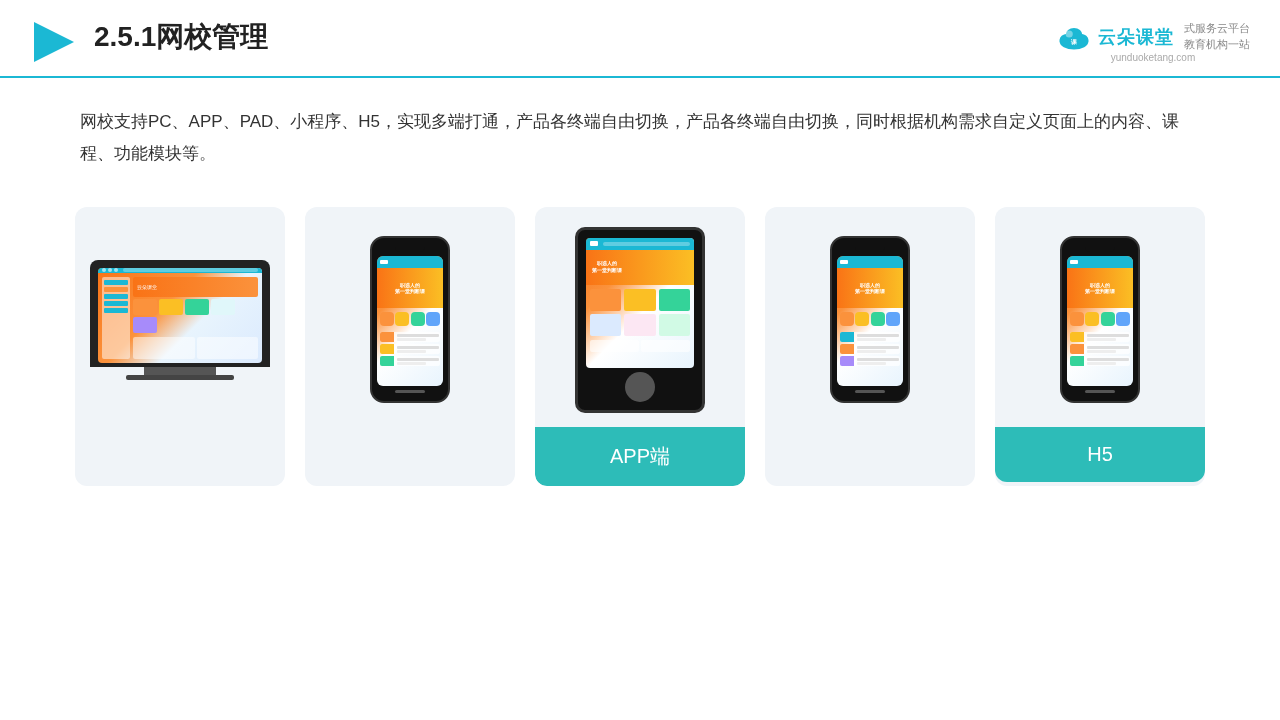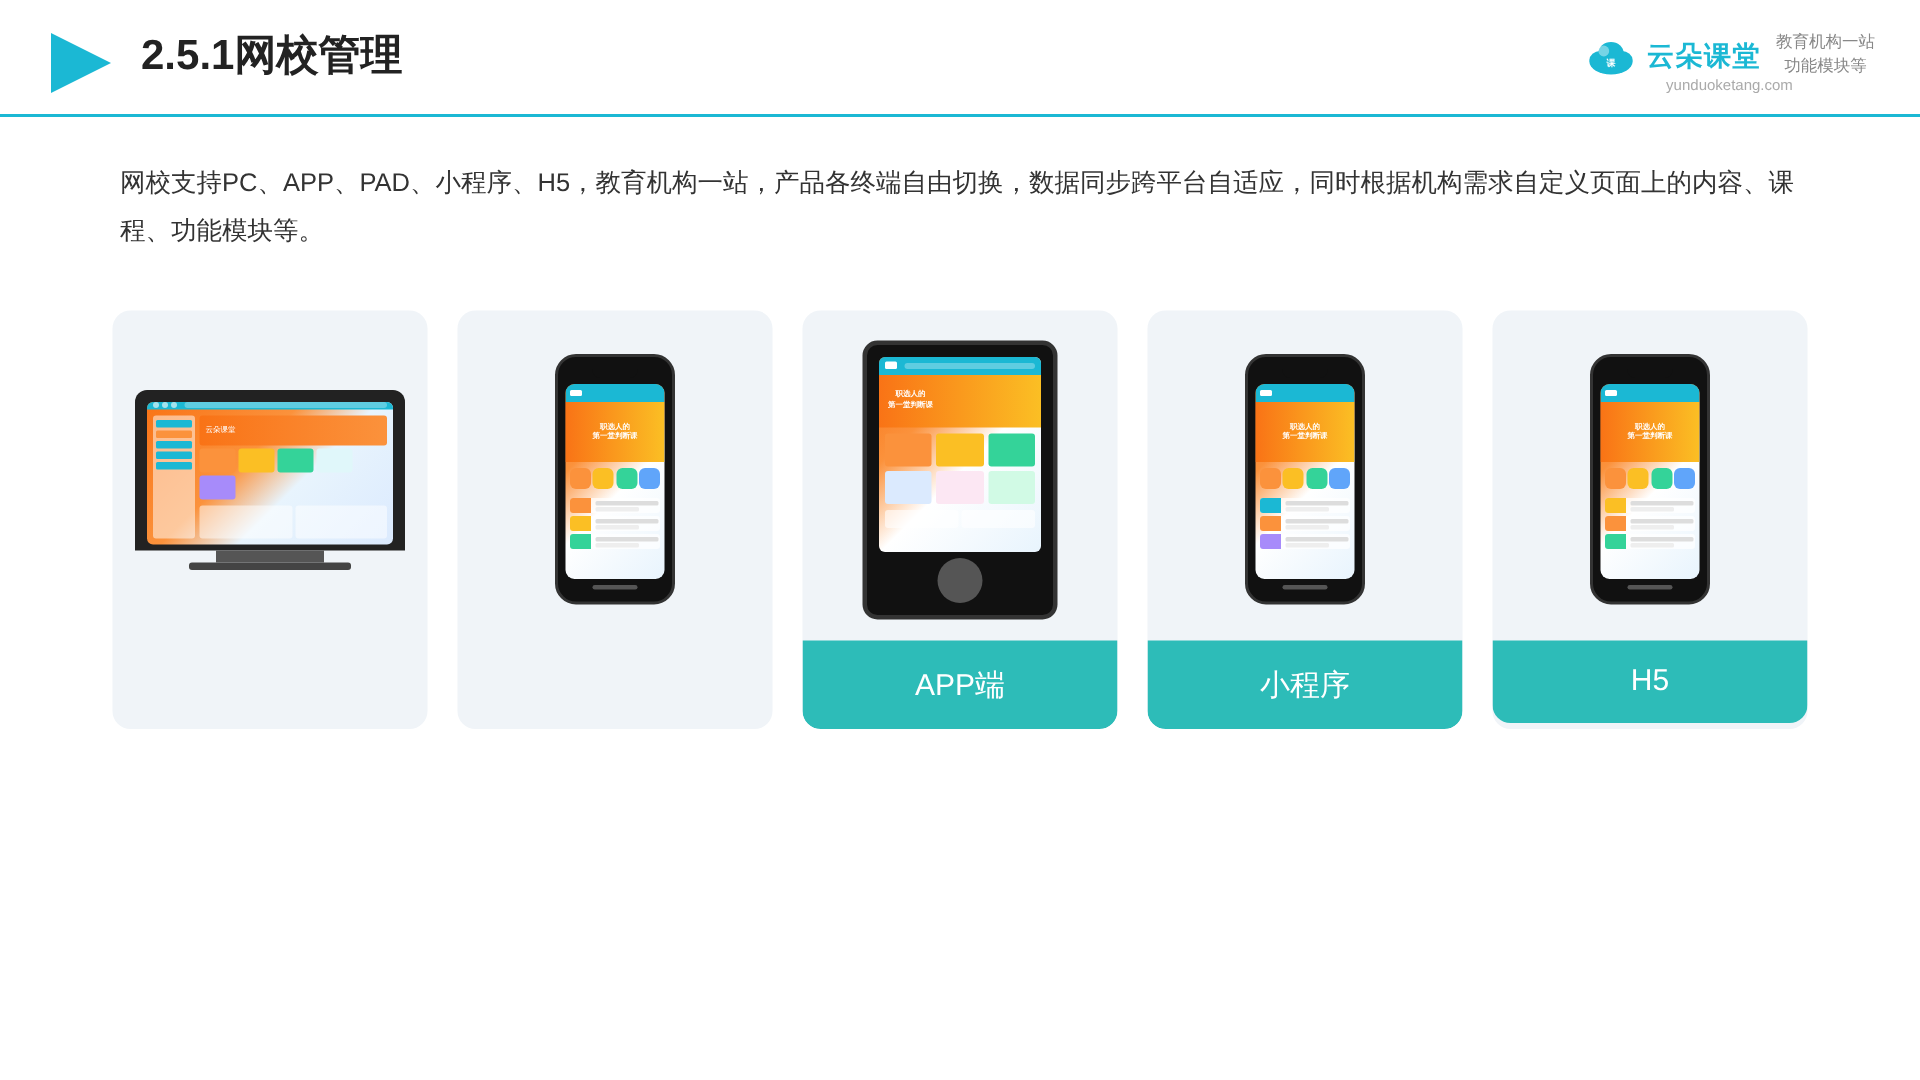--- a/index.html
+++ b/index.html
@@ -369,30 +369,30 @@
         <ellipse cx="30" cy="30" rx="24" ry="14" fill="#1bb8d4"></ellipse>
         <ellipse cx="18" cy="28" rx="12" ry="10" fill="#1bb8d4"></ellipse>
         <ellipse cx="42" cy="28" rx="12" ry="10" fill="#1bb8d4"></ellipse>
         <ellipse cx="30" cy="20" rx="14" ry="12" fill="#1bb8d4"></ellipse>
 
         <circle cx="22" cy="18" r="6" fill="white" opacity="0.4"></circle>
         <text x="50%" y="70%" text-anchor="middle" fill="white" font-size="10" font-weight="bold" dy="2">课</text>
       </svg>
       <span class="logo-text">云朵课堂</span>
       <div style="display:flex;flex-direction:column;margin-left:4px;">
+        <span class="logo-sub">式服务云平台</span>
         <span class="logo-sub">教育机构一站</span>
-        <span class="logo-sub">功能模块等</span>
       </div>
     </div>
     <span class="logo-url">yunduoketang.com</span>
   </div>
 </div>
 
 <div class="description">
-  <p>网校支持PC、APP、PAD、小程序、H5，教育机构一站，产品各终端自由切换，数据同步跨平台自适应，同时根据机构需求自定义页面上的内容、课程、功能模块等。</p>
+  <p>网校支持PC、APP、PAD、小程序、H5，实现多端打通，产品各终端自由切换，产品各终端自由切换，同时根据机构需求自定义页面上的内容、课程、功能模块等。</p>
 </div>
 
 <div class="cards-container">
 
   <div class="card">
     <div class="card-image-area">
       <div class="pc-monitor">
         <div class="pc-screen-outer">
           <div class="pc-screen-inner">
             <div class="pc-screen-bar">
@@ -547,21 +547,20 @@
               <div style="flex:1;display:flex;flex-direction:column;justify-content:center;gap:1px;padding:1px;">
                 <div style="height:3px;background:#ddd;border-radius:1px;"></div>
                 <div style="height:3px;background:#eee;border-radius:1px;width:70%;"></div>
               </div>
             </div>
           </div>
         </div>
         <div class="phone-home-bar"></div>
       </div>
     </div>
-    <div class="card-label">小程序</div>
   </div>
 
   <div class="card">
     <div class="card-image-area">
       <div class="phone-mockup">
         <div class="phone-notch"></div>
         <div class="phone-screen">
           <div class="phone-screen-header">
             <div style="width:8px;height:4px;background:white;border-radius:1px;"></div>
           </div>

